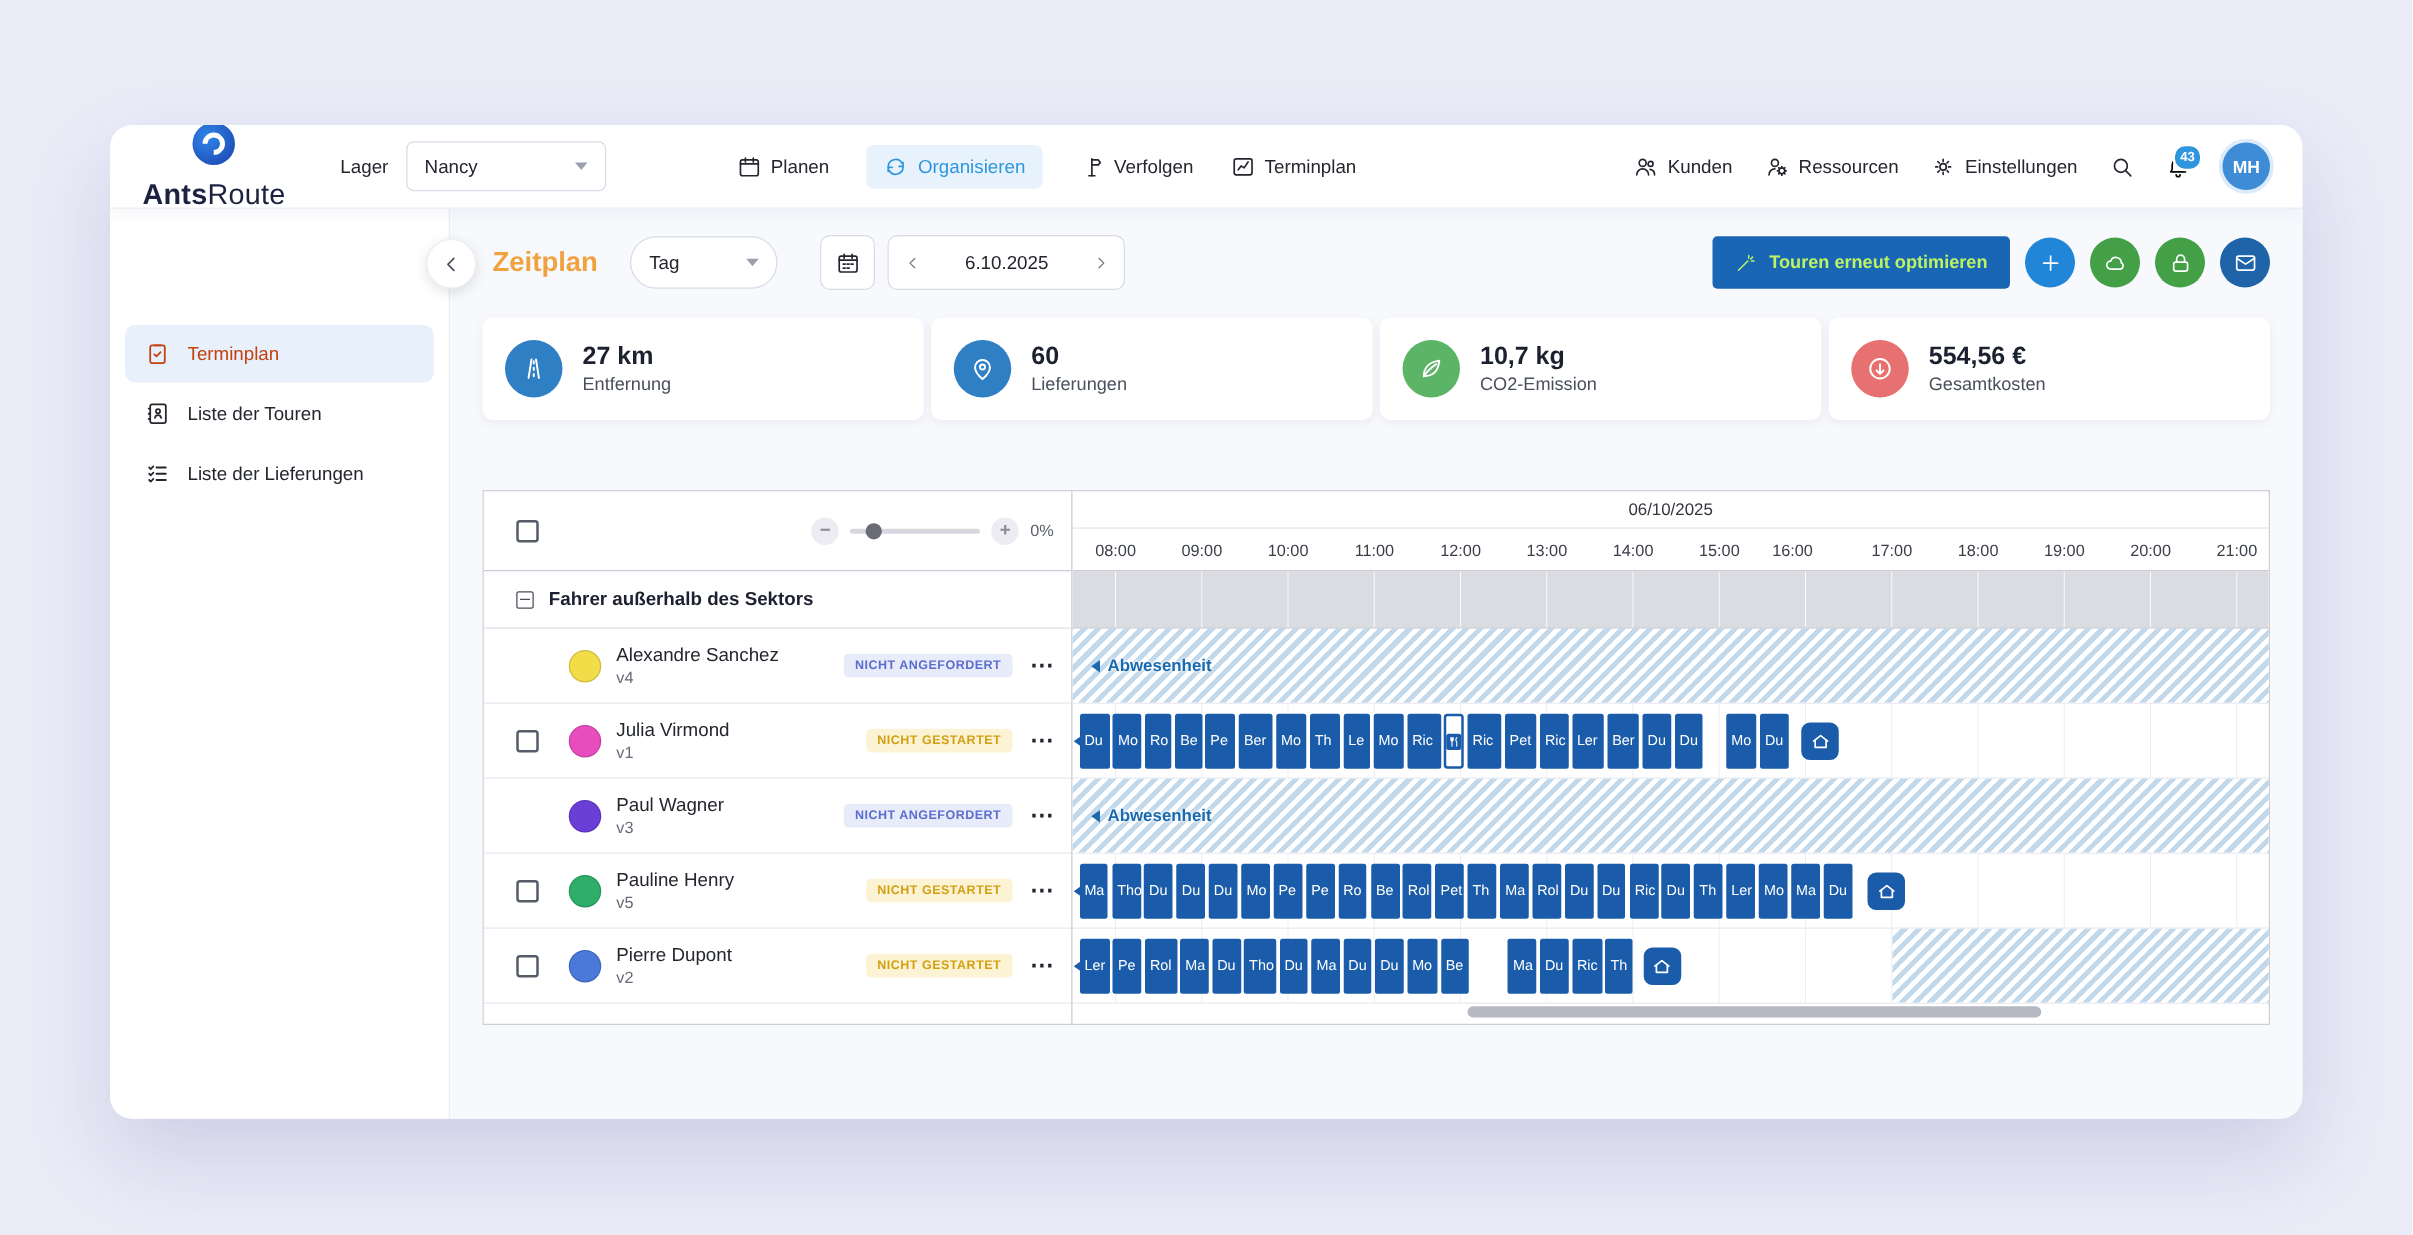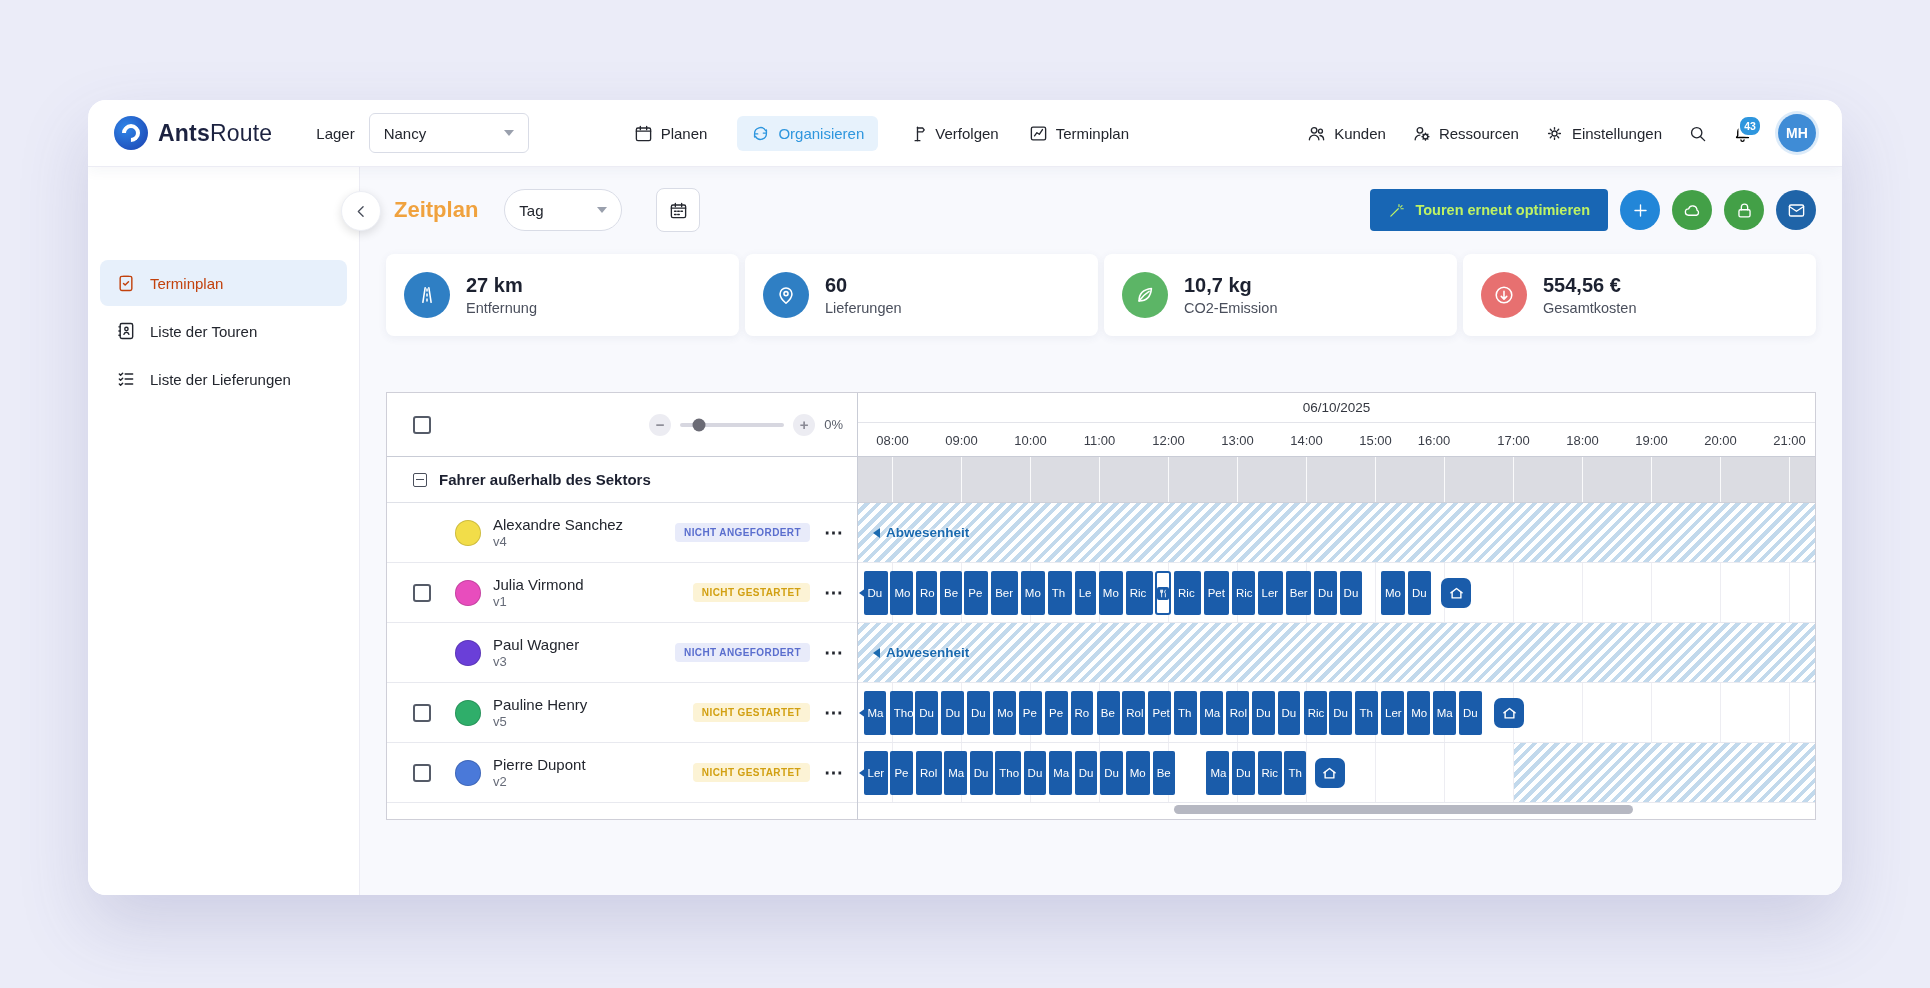--- a/index.html
+++ b/index.html
@@ -5,21 +5,21 @@
   html,body{margin:0;padding:0;}
   body{font-family:"Liberation Sans",sans-serif;-webkit-font-smoothing:antialiased;}
   .canvas{position:relative;width:1930px;height:988px;background:#ebecf8;overflow:hidden;}
   .window{position:absolute;left:88px;top:100px;width:1754px;height:795px;background:#fff;border-radius:18px;
           box-shadow:0 30px 70px rgba(70,70,140,.18);overflow:hidden;display:flex;flex-direction:column;}
   svg{display:block;}
 
   
   .navbar{height:66px;flex:0 0 66px;display:flex;align-items:center;padding:0 26px;background:#fff;
           box-shadow:0 1px 0 #ececf4,0 4px 14px rgba(40,50,100,.05);position:relative;z-index:5;}
-  .logo{display:flex;align-items:center;gap:10px;}
+  .logo{display:flex;align-items:center;gap:10px;flex-direction:column;}
   .logo-mark{width:34px;height:34px;border-radius:50%;background:radial-gradient(circle at 35% 35%,#2f86e8,#1b3fae);position:relative;}
   .logo-mark::after{content:"";position:absolute;left:8px;top:8px;width:18px;height:18px;border-radius:50%;
           border:4.5px solid #fff;border-left-color:transparent;transform:rotate(-45deg);box-sizing:border-box;}
   .logo-text{font-size:23px;color:#1c2240;letter-spacing:.2px;}
   .logo-text b{font-weight:800;} .logo-text i{font-style:normal;font-weight:400;}
   .wh{display:flex;align-items:center;gap:14px;margin-left:44px;}
   .wh-label{font-size:15px;color:#23262e;}
   .select{height:40px;border:1px solid #d9dce6;border-radius:6px;display:flex;align-items:center;
           padding:0 14px;font-size:15px;color:#23262e;background:#fff;box-sizing:border-box;}
   .select.wide{width:160px;} .select.small{width:118px;height:42px;}
@@ -249,20 +249,33 @@
           <span class="tb-title">Zeitplan</span>
           <div class="select small tb-gap26">
             <span>Tag</span>
             <span class="caret"></span>
           </div>
           <div class="sq-btn tb-gap34">
             <svg class="ni" viewBox="0 0 24 24">
                 <rect x="3" y="5" width="18" height="16" rx="2"></rect>
                 <path d="M3 9h18M8 3v4M16 3v4M7 13h2M11 13h2M15 13h2M7 17h2M11 17h2"></path>
               </svg>
+          </div>
+          <div class="datebox tb-gap10">
+            <div class="dn-btn">
+              <svg class="ni" viewBox="0 0 24 24" style="width:15px;height:15px">
+                  <path d="M14 6l-6 6 6 6"></path>
+                </svg>
+            </div>
+            <span class="dn-date">6.10.2025</span>
+            <div class="dn-btn">
+              <svg class="ni" viewBox="0 0 24 24" style="width:15px;height:15px">
+                  <path d="M10 6l6 6-6 6"></path>
+                </svg>
+            </div>
           </div>
           <div class="tb-actions">
             <button class="btn-primary">
               <svg class="ni" viewBox="0 0 24 24" style="width:17px;height:17px">
                   <path d="M4 20L14.5 9.5"></path>
                   <path d="M15.5 3.5v3M19.8 5.2l-2.1 2.1M21.5 9.5h-3"></path>
                 </svg>
               <span>Touren erneut optimieren</span>
             </button>
             <button class="circle-btn cbl">

